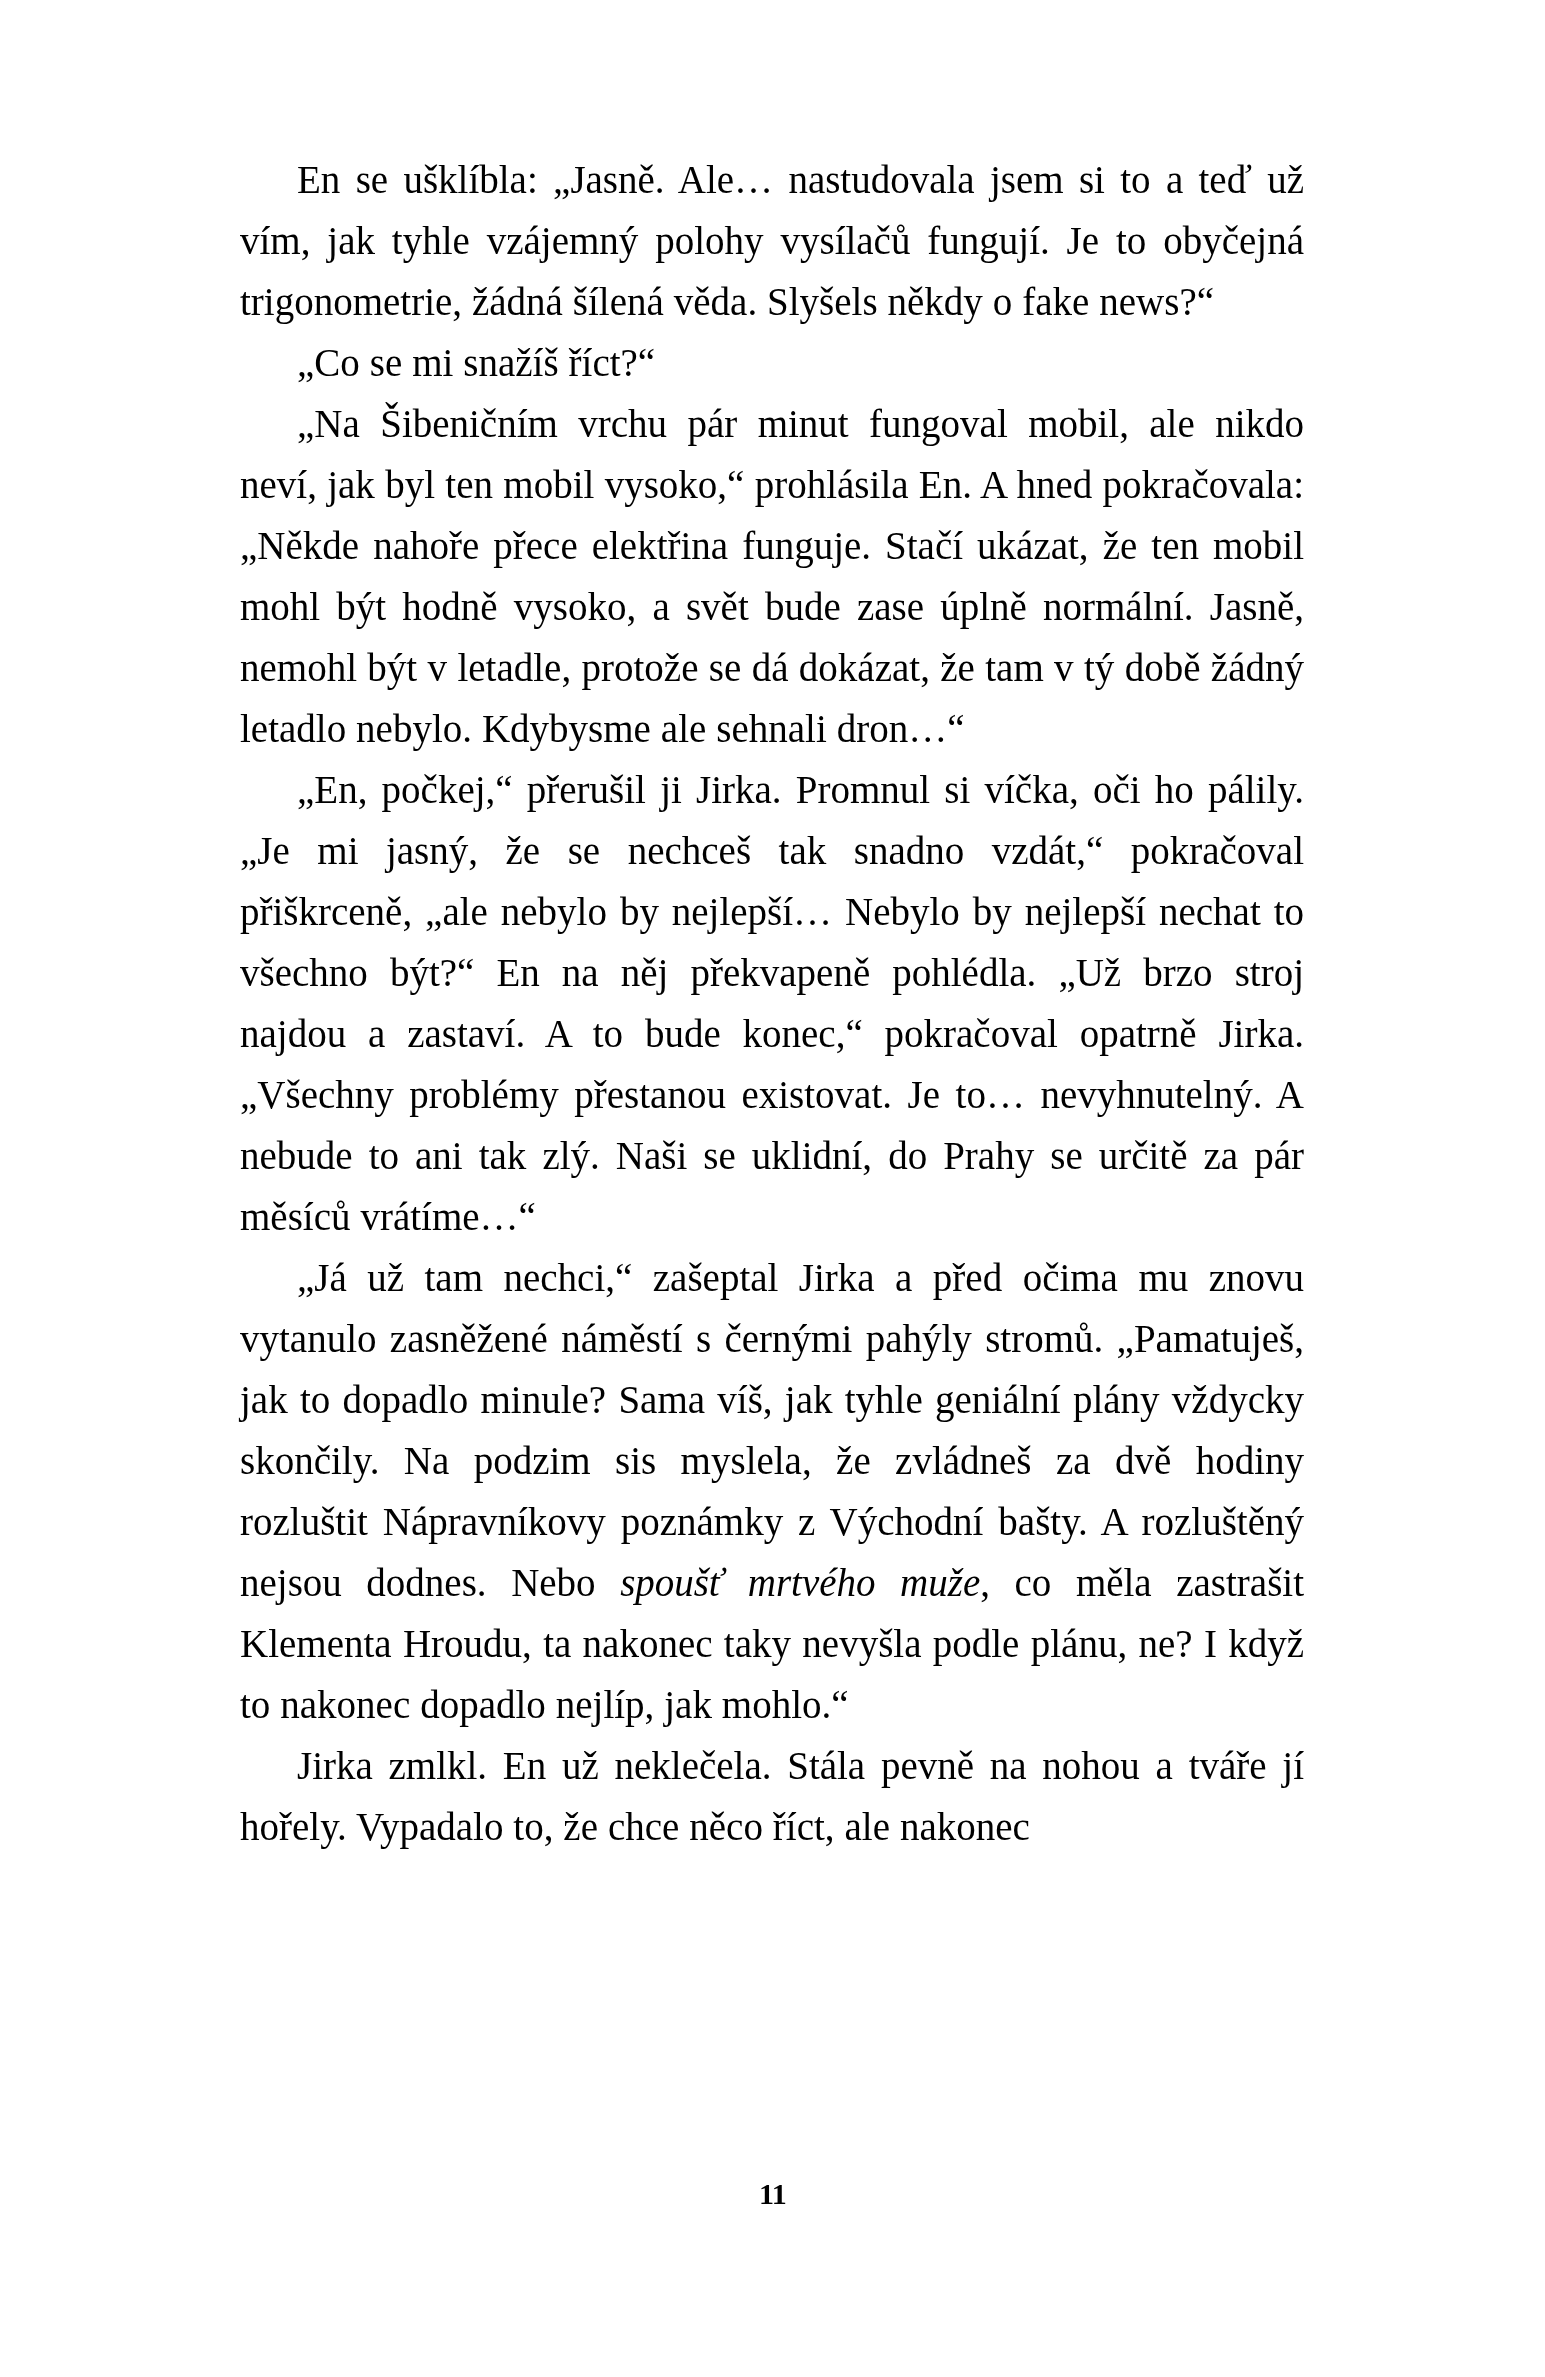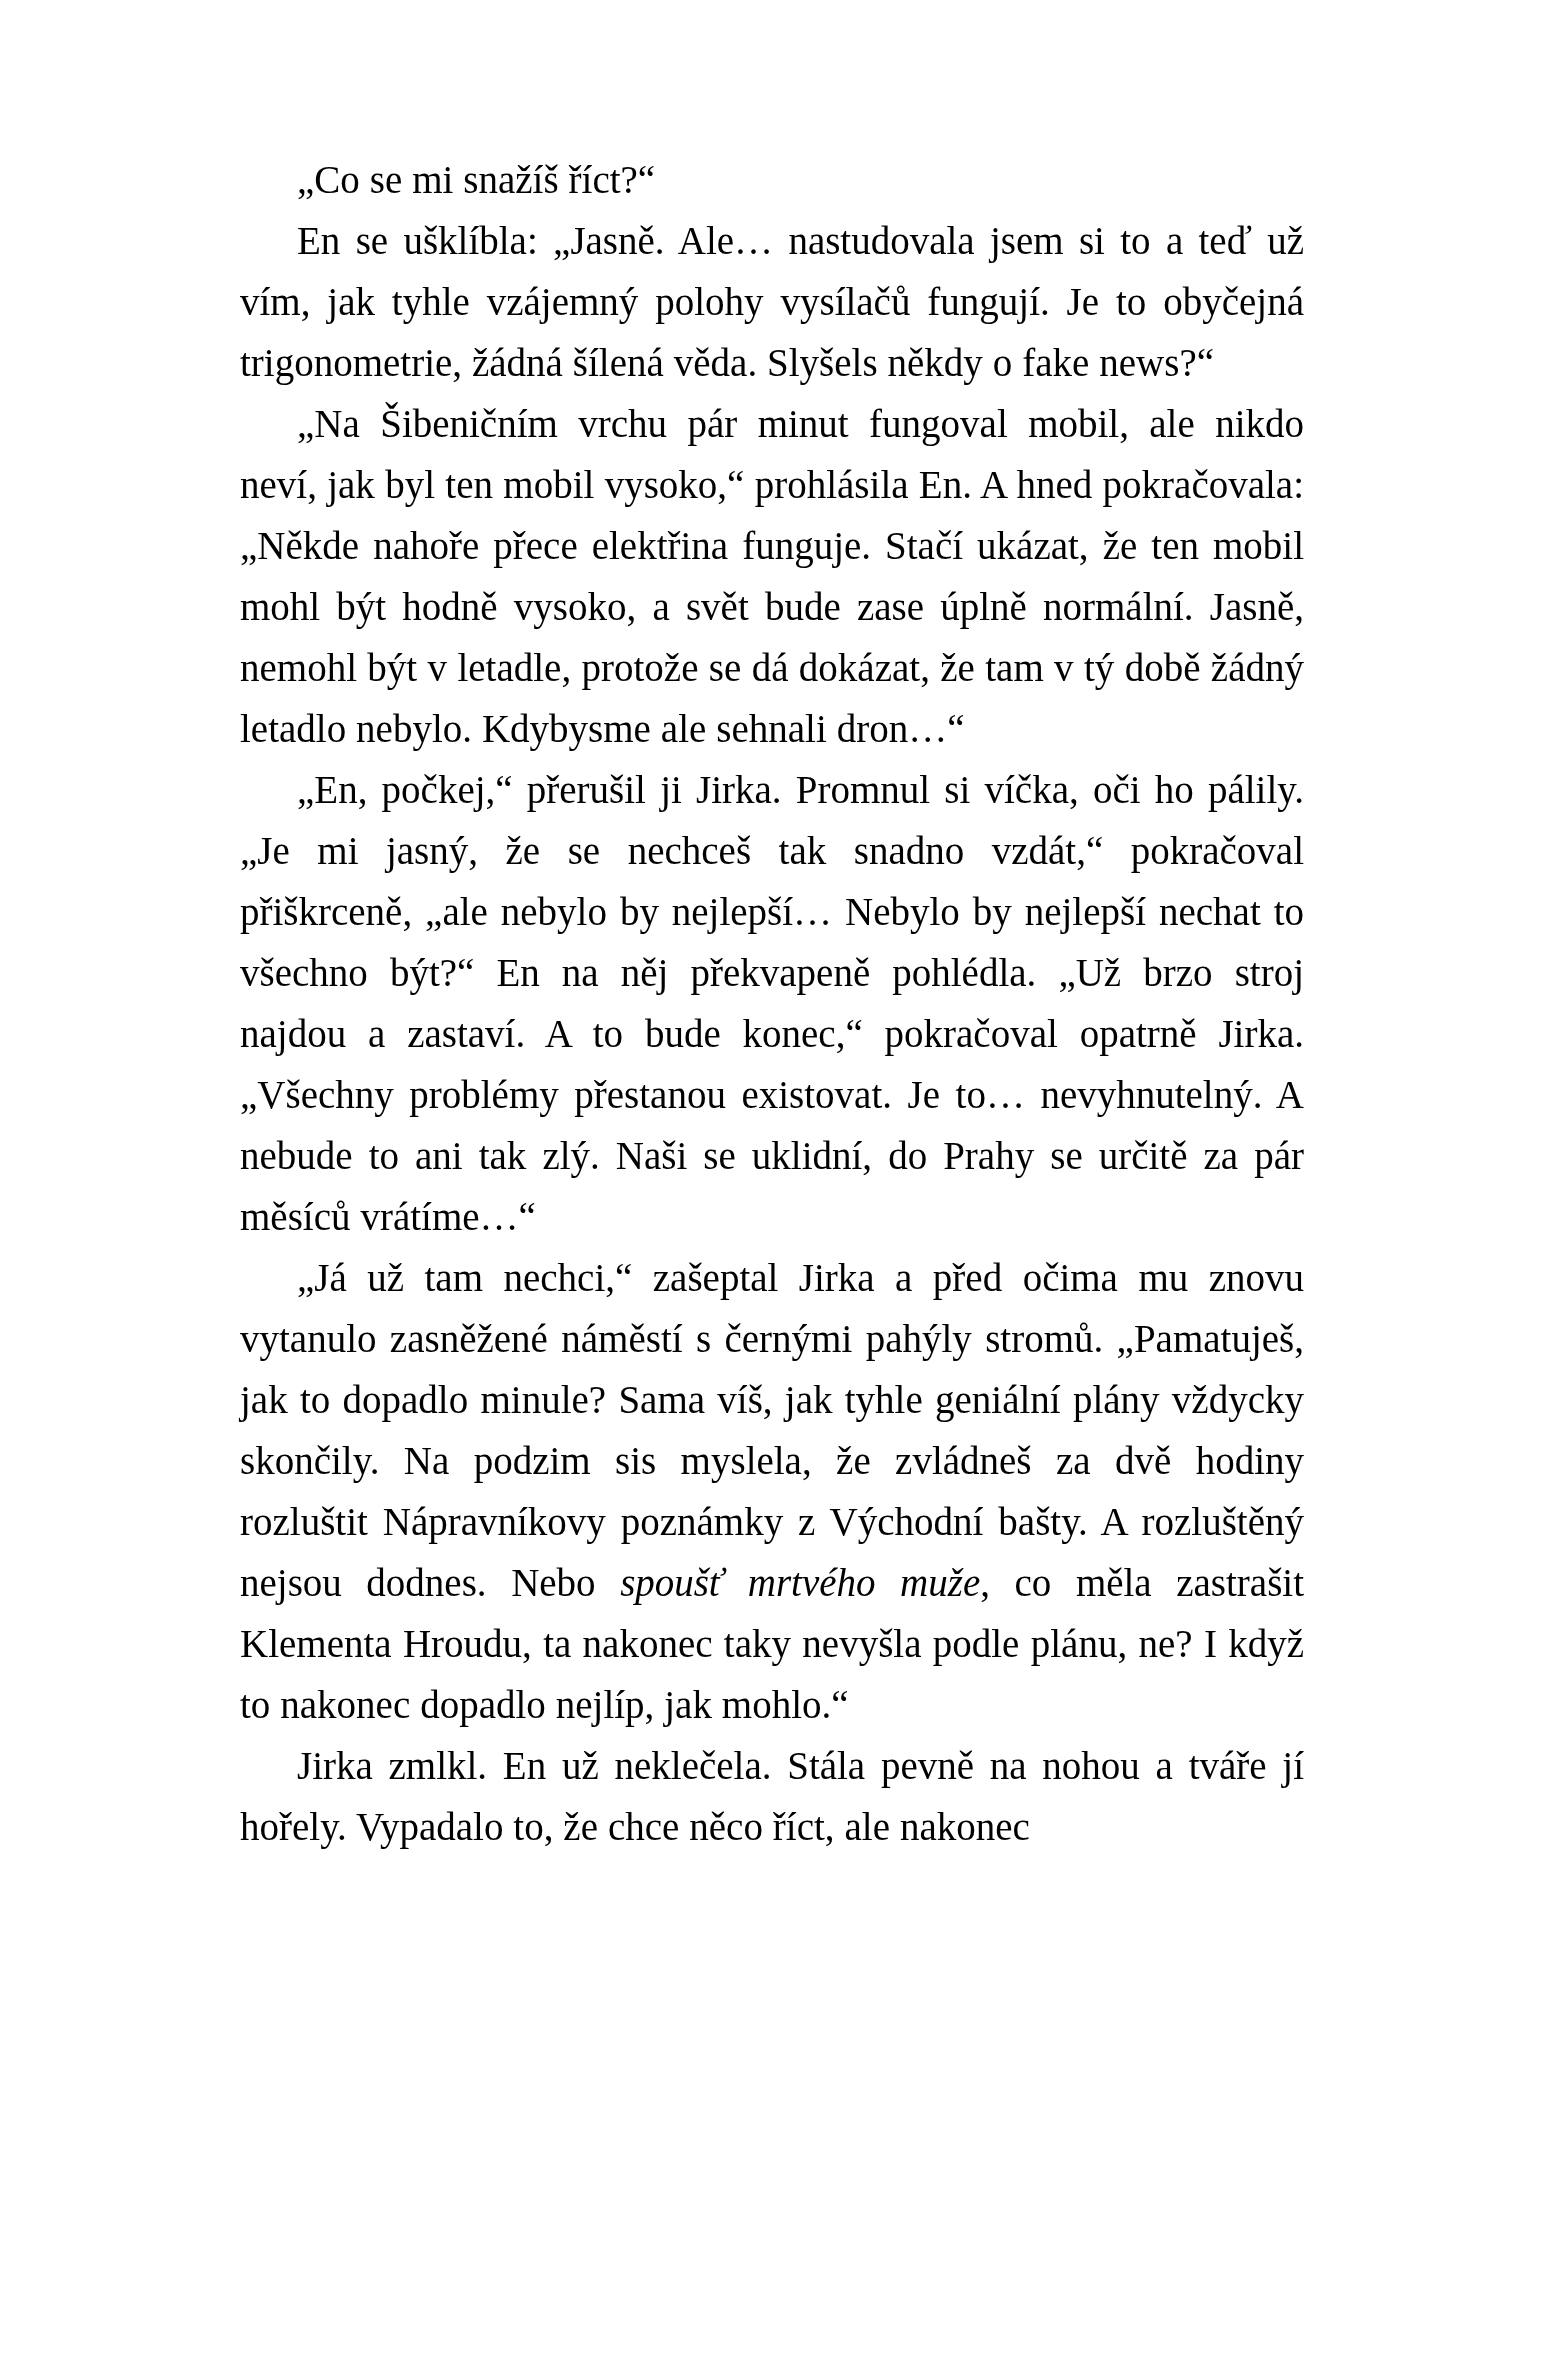--- a/index.html
+++ b/index.html
@@ -59,32 +59,33 @@
     letter-spacing: -0.02em;
   }
 </style>
 </head>
 <body>
 
 <div class="page">
 
   <div class="text-block">
 
+    <p class="para last-line-left">En se ušklíbla: „Jasně. Ale… nastudovala jsem si to a teď už vím, jak tyhle vzájemný polohy vysílačů fungují. Je to obyčejná trigonometrie, žádná šílená věda. Slyšels někdy o fake news?“</p>
+
     <p class="para last-line-left">„Co se mi snažíš říct?“</p>
-
-    <p class="para last-line-left">En se ušklíbla: „Jasně. Ale… nastudovala jsem si to a teď už vím, jak tyhle vzájemný polohy vysílačů fungují. Je to obyčejná trigonometrie, žádná šílená věda. Slyšels někdy o fake news?“</p>
 
     <p class="para last-line-left">„Na Šibeničním vrchu pár minut fungoval mobil, ale nikdo neví, jak byl ten mobil vysoko,“ prohlásila En. A hned pokračovala: „Někde nahoře přece elektřina funguje. Stačí ukázat, že ten mobil mohl být hodně vysoko, a svět bude zase úplně normální. Jasně, nemohl být v letadle, protože se dá dokázat, že tam v tý době žádný letadlo nebylo. Kdybysme ale sehnali dron…“</p>
 
     <p class="para last-line-left">„En, počkej,“ přerušil ji Jirka. Promnul si víčka, oči ho pálily. „Je mi jasný, že se nechceš tak snadno vzdát,“ pokračoval přiškrceně, „ale nebylo by nejlepší… Nebylo by nejlepší nechat to všechno být?“ En na něj překvapeně pohlédla. „Už brzo stroj najdou a zastaví. A to bude konec,“ pokračoval opatrně Jirka. „Všechny problémy přestanou existovat. Je to… nevyhnutelný. A nebude to ani tak zlý. Naši se uklidní, do Prahy se určitě za pár měsíců vrátíme…“</p>
 
 
     <p class="para last-line-left">
       <span>„Já už tam nechci,“ zašeptal Jirka a před očima mu znovu vytanulo zasněžené náměstí s černými pahýly stromů. „Pamatuješ, jak to dopadlo minule? Sama víš, jak tyhle geniální plány vždycky skončily. Na podzim sis myslela, že zvládneš za dvě hodiny rozluštit Nápravníkovy poznámky z Východní bašty. A rozluštěný nejsou dodnes. Nebo </span><em>spoušť mrtvého muže</em><span>, co měla zastrašit Klementa Hroudu, ta nakonec taky nevyšla podle plánu, ne? I když to nakonec dopadlo nejlíp, jak mohlo.“</span>
     </p>
 
     <p class="para last-line-left">Jirka zmlkl. En už neklečela. Stála pevně na nohou a tváře jí hořely. Vypadalo to, že chce něco říct, ale nakonec</p>
 
   </div>
 
+  <div class="folio">11</div>
 
 </div>
 
 
 </body></html>

